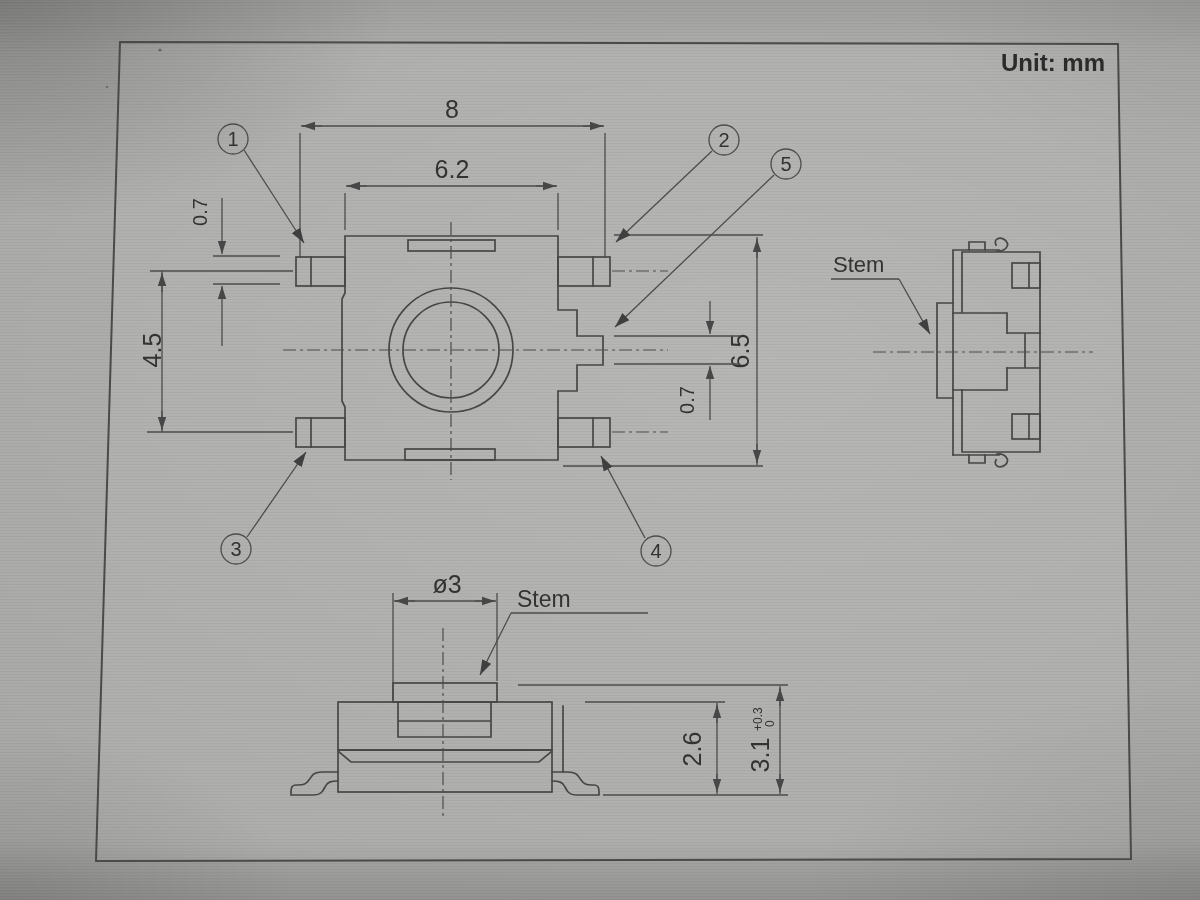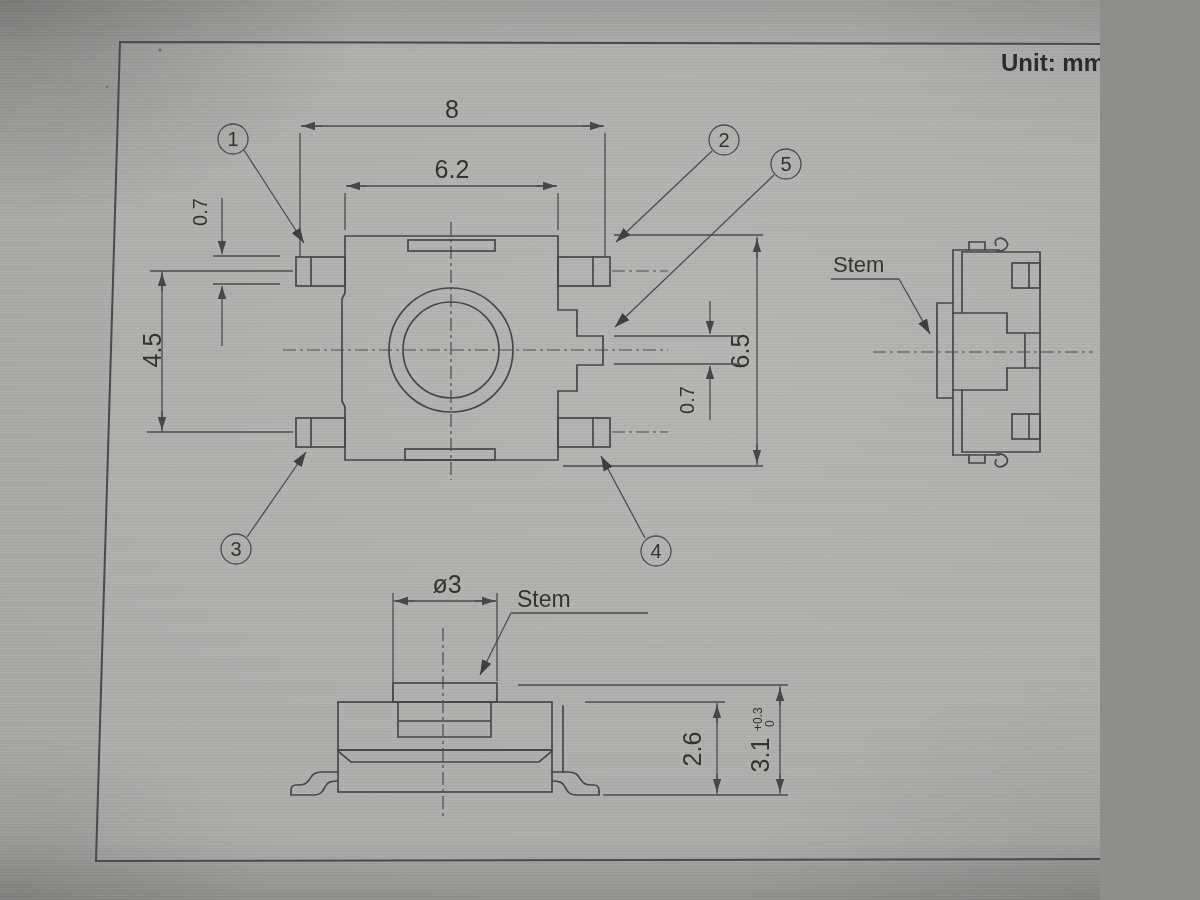--- a/index.html
+++ b/index.html
@@ -1,17 +1,17 @@
 <!DOCTYPE html>
 <html><head>
 <meta charset="utf-8">
 <style>
   html,body{margin:0;padding:0;background:#8e8e8c;}
   .photo{
-    position:relative;width:1100px;height:900px;overflow:hidden;
+    position:relative;width:1200px;height:900px;overflow:hidden;
     background-color:#a9a9a7;
     background-image:
       repeating-linear-gradient(0deg, rgba(0,0,0,0.035) 0 1px, rgba(255,255,255,0.015) 1px 2px, rgba(0,0,0,0) 2px 3px),
       radial-gradient(60% 45% at 0% 0%, rgba(0,0,0,0.22), rgba(0,0,0,0) 55%),
       radial-gradient(45% 35% at 0% 100%, rgba(0,0,0,0.12), rgba(0,0,0,0) 55%),
       radial-gradient(55% 40% at 100% 100%, rgba(0,0,0,0.10), rgba(0,0,0,0) 60%),
       radial-gradient(40% 30% at 100% 0%, rgba(0,0,0,0.06), rgba(0,0,0,0) 60%),
       linear-gradient(180deg, rgba(0,0,0,0.08) 0, rgba(0,0,0,0) 6%, rgba(0,0,0,0) 93%, rgba(0,0,0,0.14) 100%),
       radial-gradient(130% 100% at 62% 40%, rgba(255,255,255,0.10), rgba(255,255,255,0) 65%);
     font-family:"Liberation Sans", sans-serif;

